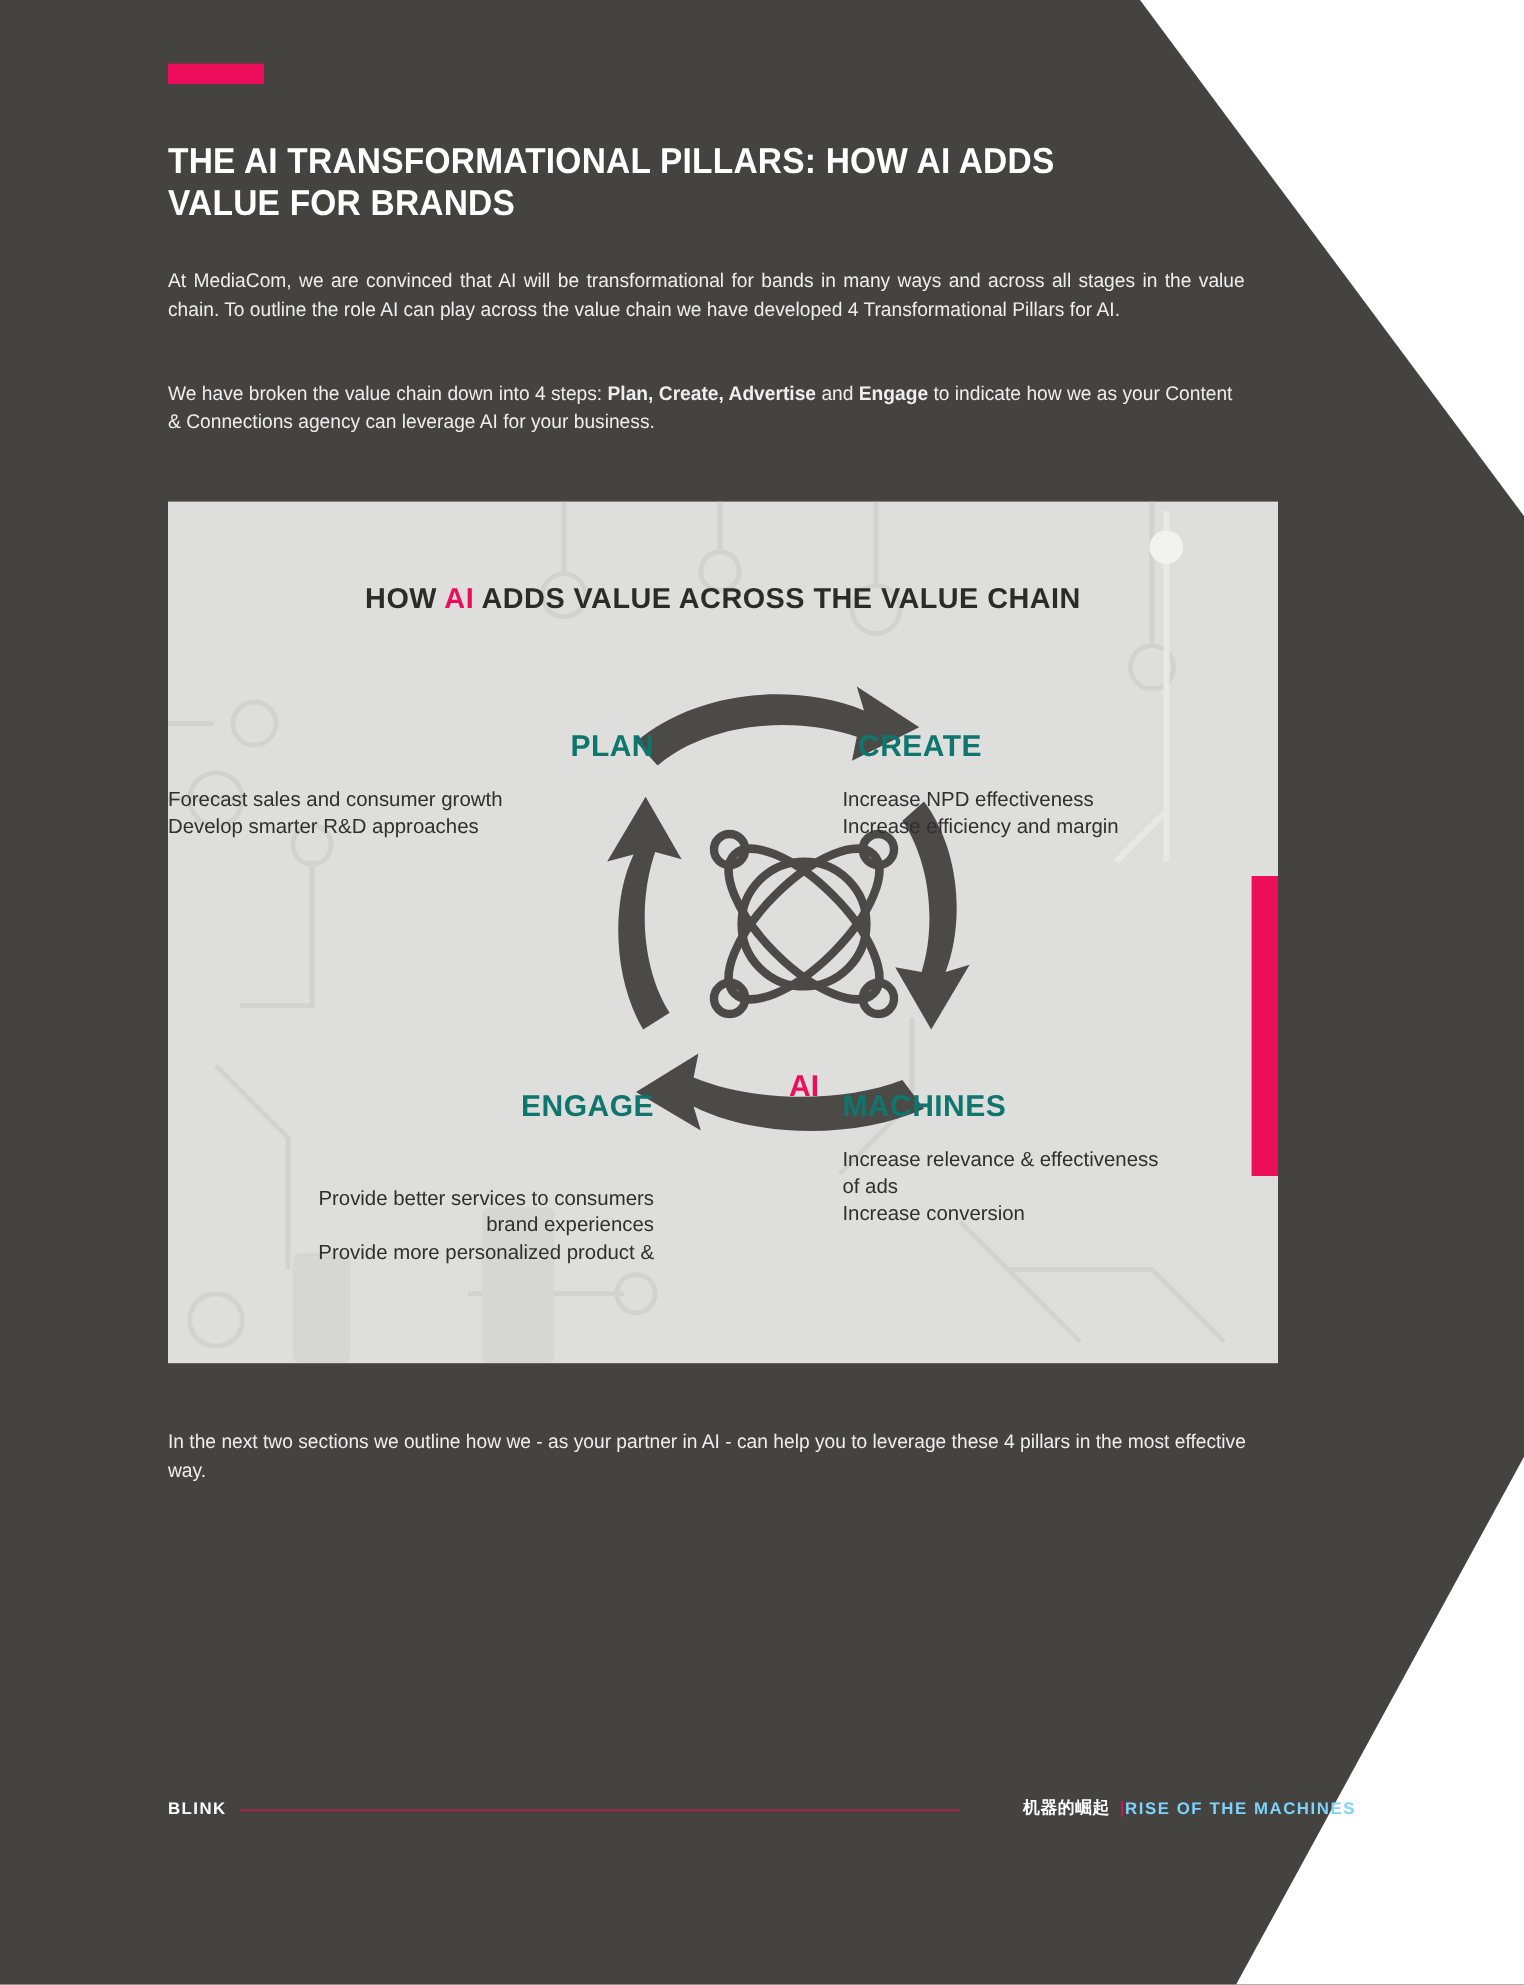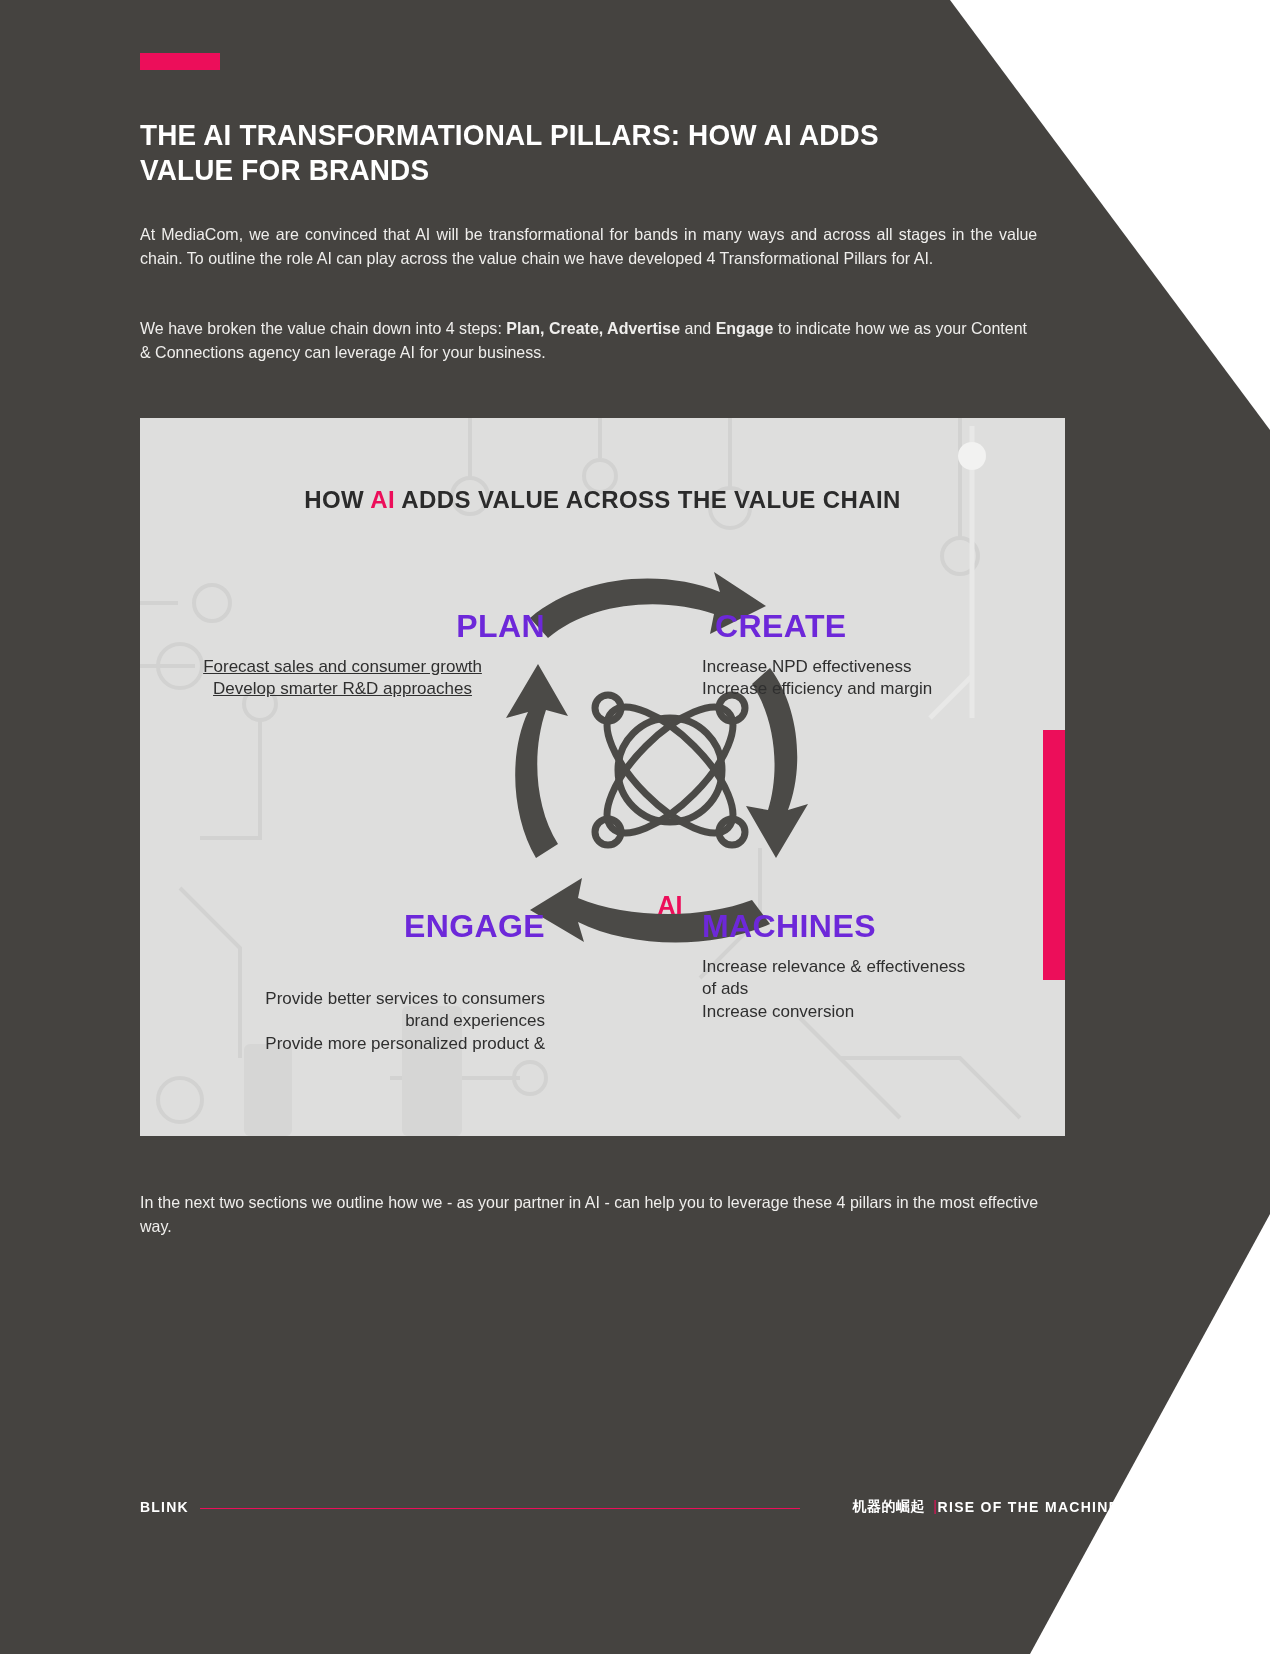--- a/index.html
+++ b/index.html
@@ -83,34 +83,34 @@
     font-size:24px;
     letter-spacing:0.4px;
     color:#2b2b2b;
   }
   .panel-title .hl { color:#ec0e5a; }
 
   .quad-label {
     position:absolute;
     font-family:"Liberation Sans Narrow","Liberation Sans",sans-serif;
     font-weight:bold;
-    font-size:32px;
+    font-size:25px;
     letter-spacing:0.4px;
-    color:#6d28d9;
+    color:#0f766e;
   }
   .quad-text {
     position:absolute;
     font-size:17px;
     line-height:1.32;
     color:#2f2f2f;
   }
 
   
   .lbl-plan { left:0; width:405px; top:190px; text-align:right; }
-  .txt-plan { left:0; width:405px; top:238px; text-align:center;text-decoration:underline; }
+  .txt-plan { left:0; width:405px; top:238px; text-align:left; }
   
   .lbl-create { left:562px; top:190px; text-align:left;margin-left:13px; }
   .txt-create { left:562px; width:360px; top:238px; text-align:left; }
   
   .lbl-engage { left:0; width:405px; top:490px; text-align:right; }
   .txt-engage { left:0; width:405px; top:570px; text-align:right; }
   
   .lbl-advert { left:562px; top:490px; text-align:left; }
   .txt-advert { left:562px; width:360px; top:538px; text-align:left; }
 
@@ -136,21 +136,21 @@
     position:absolute; right:205px; top:1px;
     font-size:14px; color:#ffffff; letter-spacing:0.5px;font-weight:bold;
   }
   .footer-sep {
     position:absolute; right:193px; top:1px;
     font-size:14px; color:#ec0e5a;
   }
   .footer-en {
     position:absolute; right:0; top:2px;
     font-family:"Liberation Sans Narrow","Liberation Sans",sans-serif;
-    font-weight:bold; font-size:14px; letter-spacing:1.3px; color:#ffffff;
+    font-weight:bold; font-size:14px; letter-spacing:1.3px; color:#7dd3fc;
   }
 </style>
 </head>
 <body>
 
 <div class="page">
 
   <div class="wedge-top"></div>
   <div class="wedge-bottom"></div>
 

